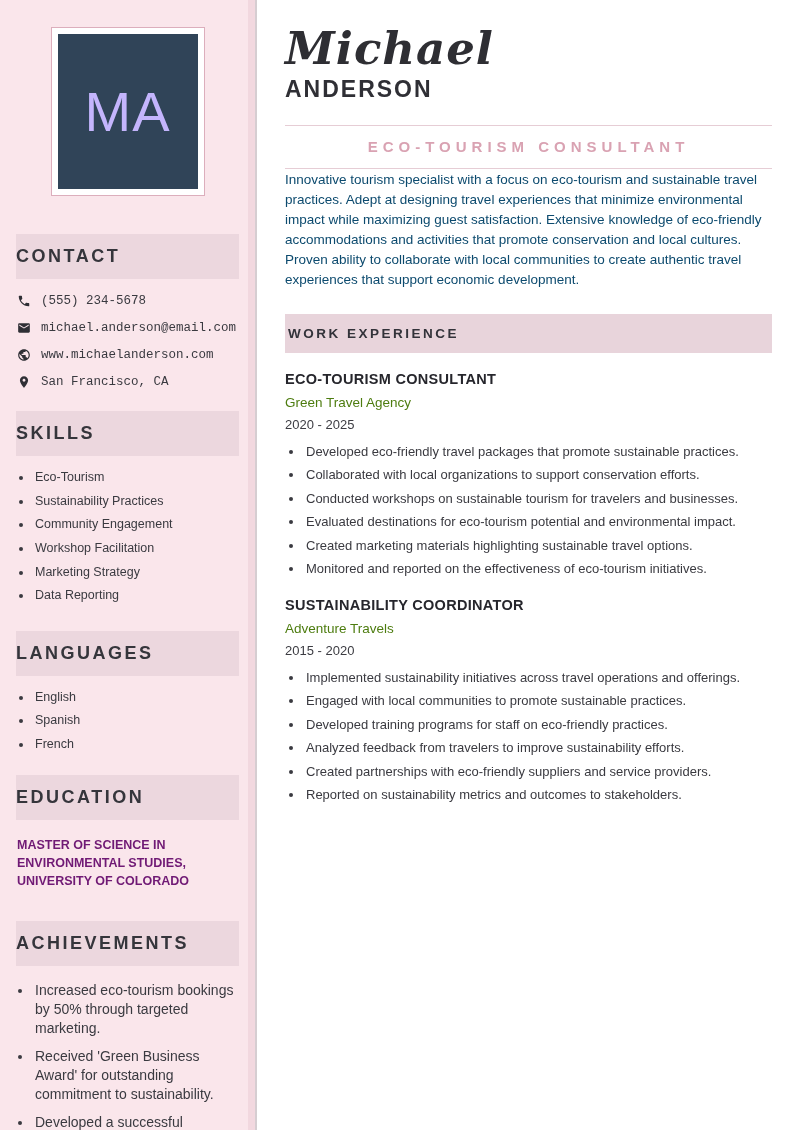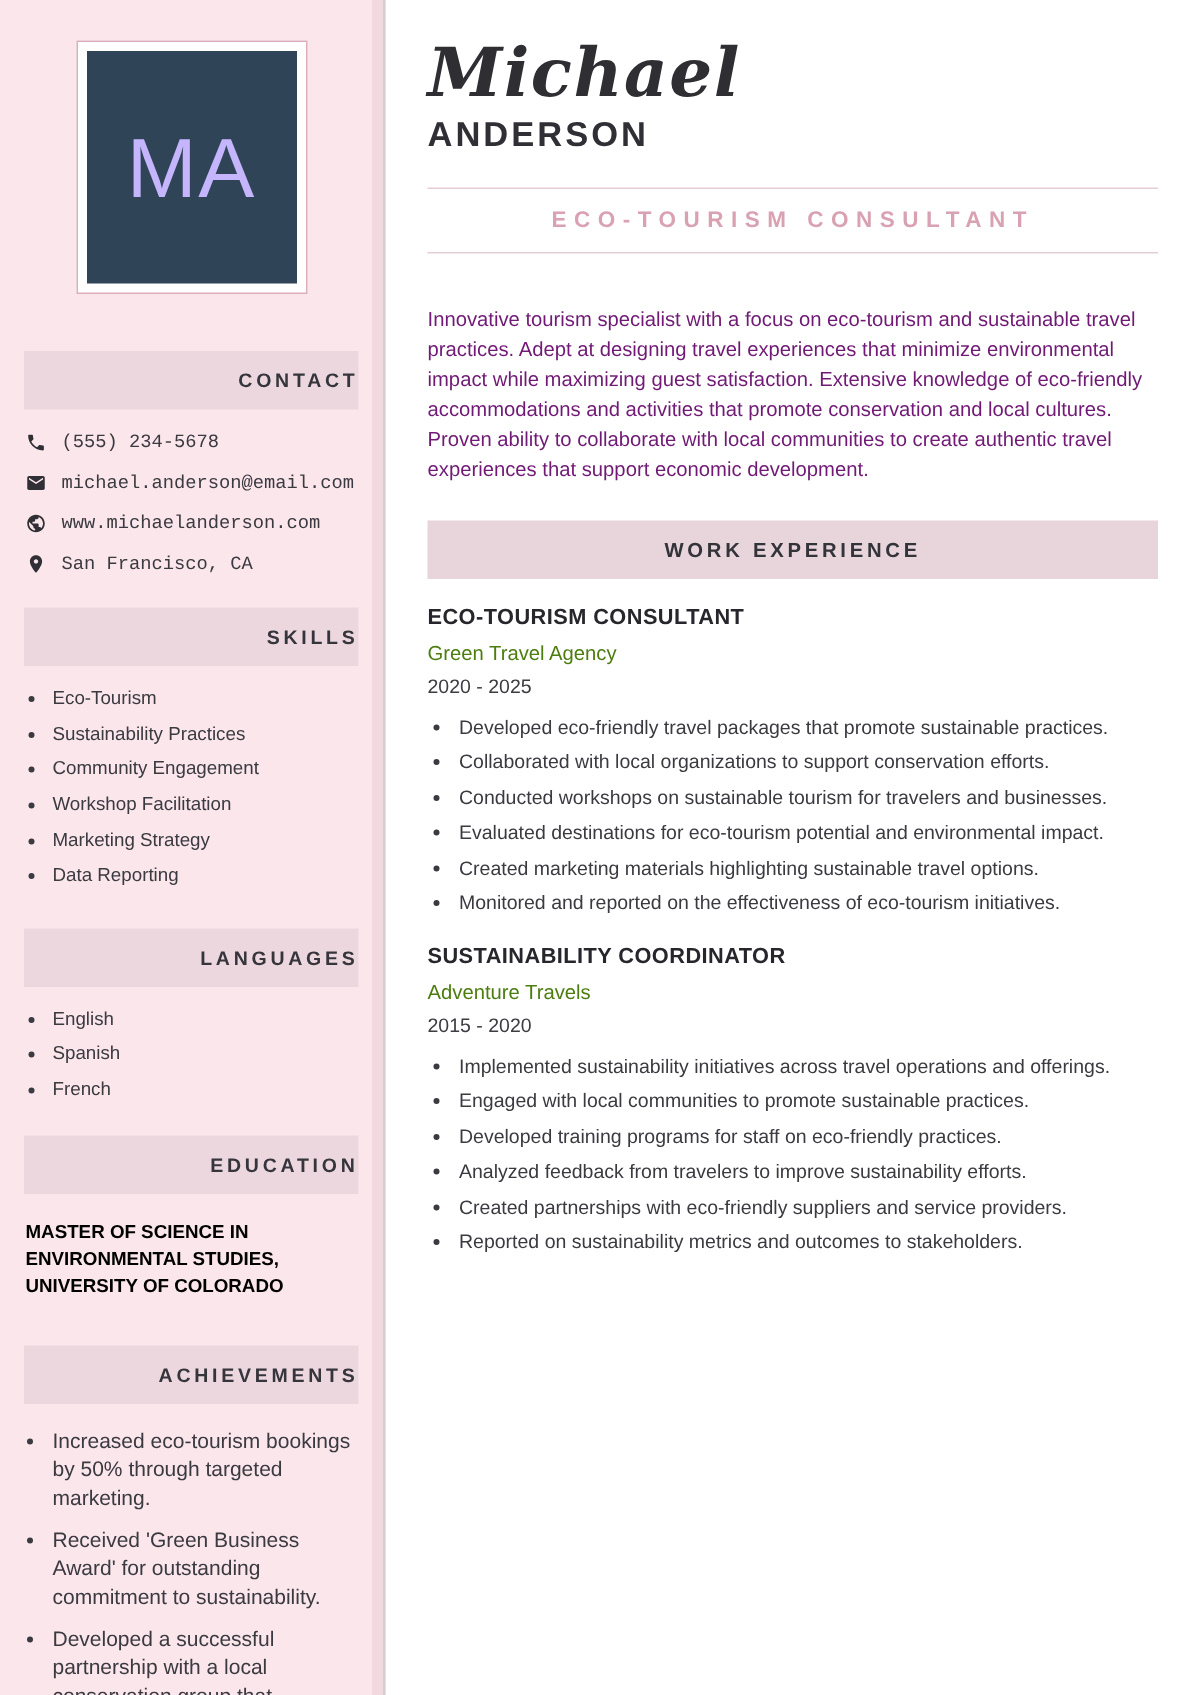--- a/index.html
+++ b/index.html
@@ -35,23 +35,23 @@
     width: 140px; height: 155px;
     background: #304458;
     display: flex; align-items: center; justify-content: center;
   }
   .avatar span {
     color: #c4b5fd; font-size: 56px; font-weight: 400; letter-spacing: 1px;
   }
   .side-band {
     margin: 0 16px;
     background: #ecd7de;
-    text-align: right;
+    text-align: left;
     font-weight: bold;
-    font-size: 13px;
+    font-size: 18px;
     letter-spacing: 2.5px;
     color: #35353b;
     padding: 12px 0;
   }
   .band-contact { margin-top: 38px; }
   .contact-list { padding: 15px 10px 0 17px; font-family: Liberation Mono, monospace; }
   .contact-row {
     display: flex; align-items: center;
     margin-bottom: 13px;
     font-size: 12.5px; color: #3a3a40;
@@ -67,21 +67,21 @@
   .side-list li { margin-bottom: 8px; line-height: 1.25; padding-left: 2px; }
 
   .band-skills { margin-top: 22px; }
   .band-languages { margin-top: 27px; }
   .band-education { margin-top: 22px; }
   .band-achievements { margin-top: 31px; }
 
   .education-text {
     margin: 16px 14px 0 17px;
     font-size: 12.5px; font-weight: bold;
-    line-height: 18px; color: #000000;
+    line-height: 18px; color: #701a75;
     text-transform: uppercase;
   }
   .ach-list {
     margin: 15px 12px 0 33px;
     font-size: 14px; color: #3a3a40;
     list-style: disc;
   }
   .ach-list li { margin-bottom: 9px; line-height: 19px; padding-left: 2px; }
 
   
@@ -106,27 +106,27 @@
     margin-top: 22px;
     border-top: 1px solid #e6cdd5;
     border-bottom: 1px solid #e6cdd5;
     text-align: center;
     padding: 12px 0;
   }
   .title-block .job-title-text {
     color: #d9a2b2; font-weight: bold; font-size: 15px; letter-spacing: 5px;
   }
   .summary {
-    margin-top: 34px;
-    font-size: 13.5px; line-height: 20px; color: #701a75;
+    margin-top: 1px;
+    font-size: 13.5px; line-height: 20px; color: #0c4a6e;
   }
   .work-band {
     margin-top: 24px;
     background: #e8d4db;
-    text-align: center;
+    text-align: left;
     font-weight: bold; font-size: 13.5px; letter-spacing: 2.5px;
     color: #33333a;
     padding: 12px 3px;
   }
   .job-title {
     margin-top: 18px;
     font-size: 14.5px; font-weight: bold; color: #26262c;
     letter-spacing: 0.3px;
   }
   .job-company { margin-top: 8px; font-size: 13.5px; color: #4d7c0f; }

